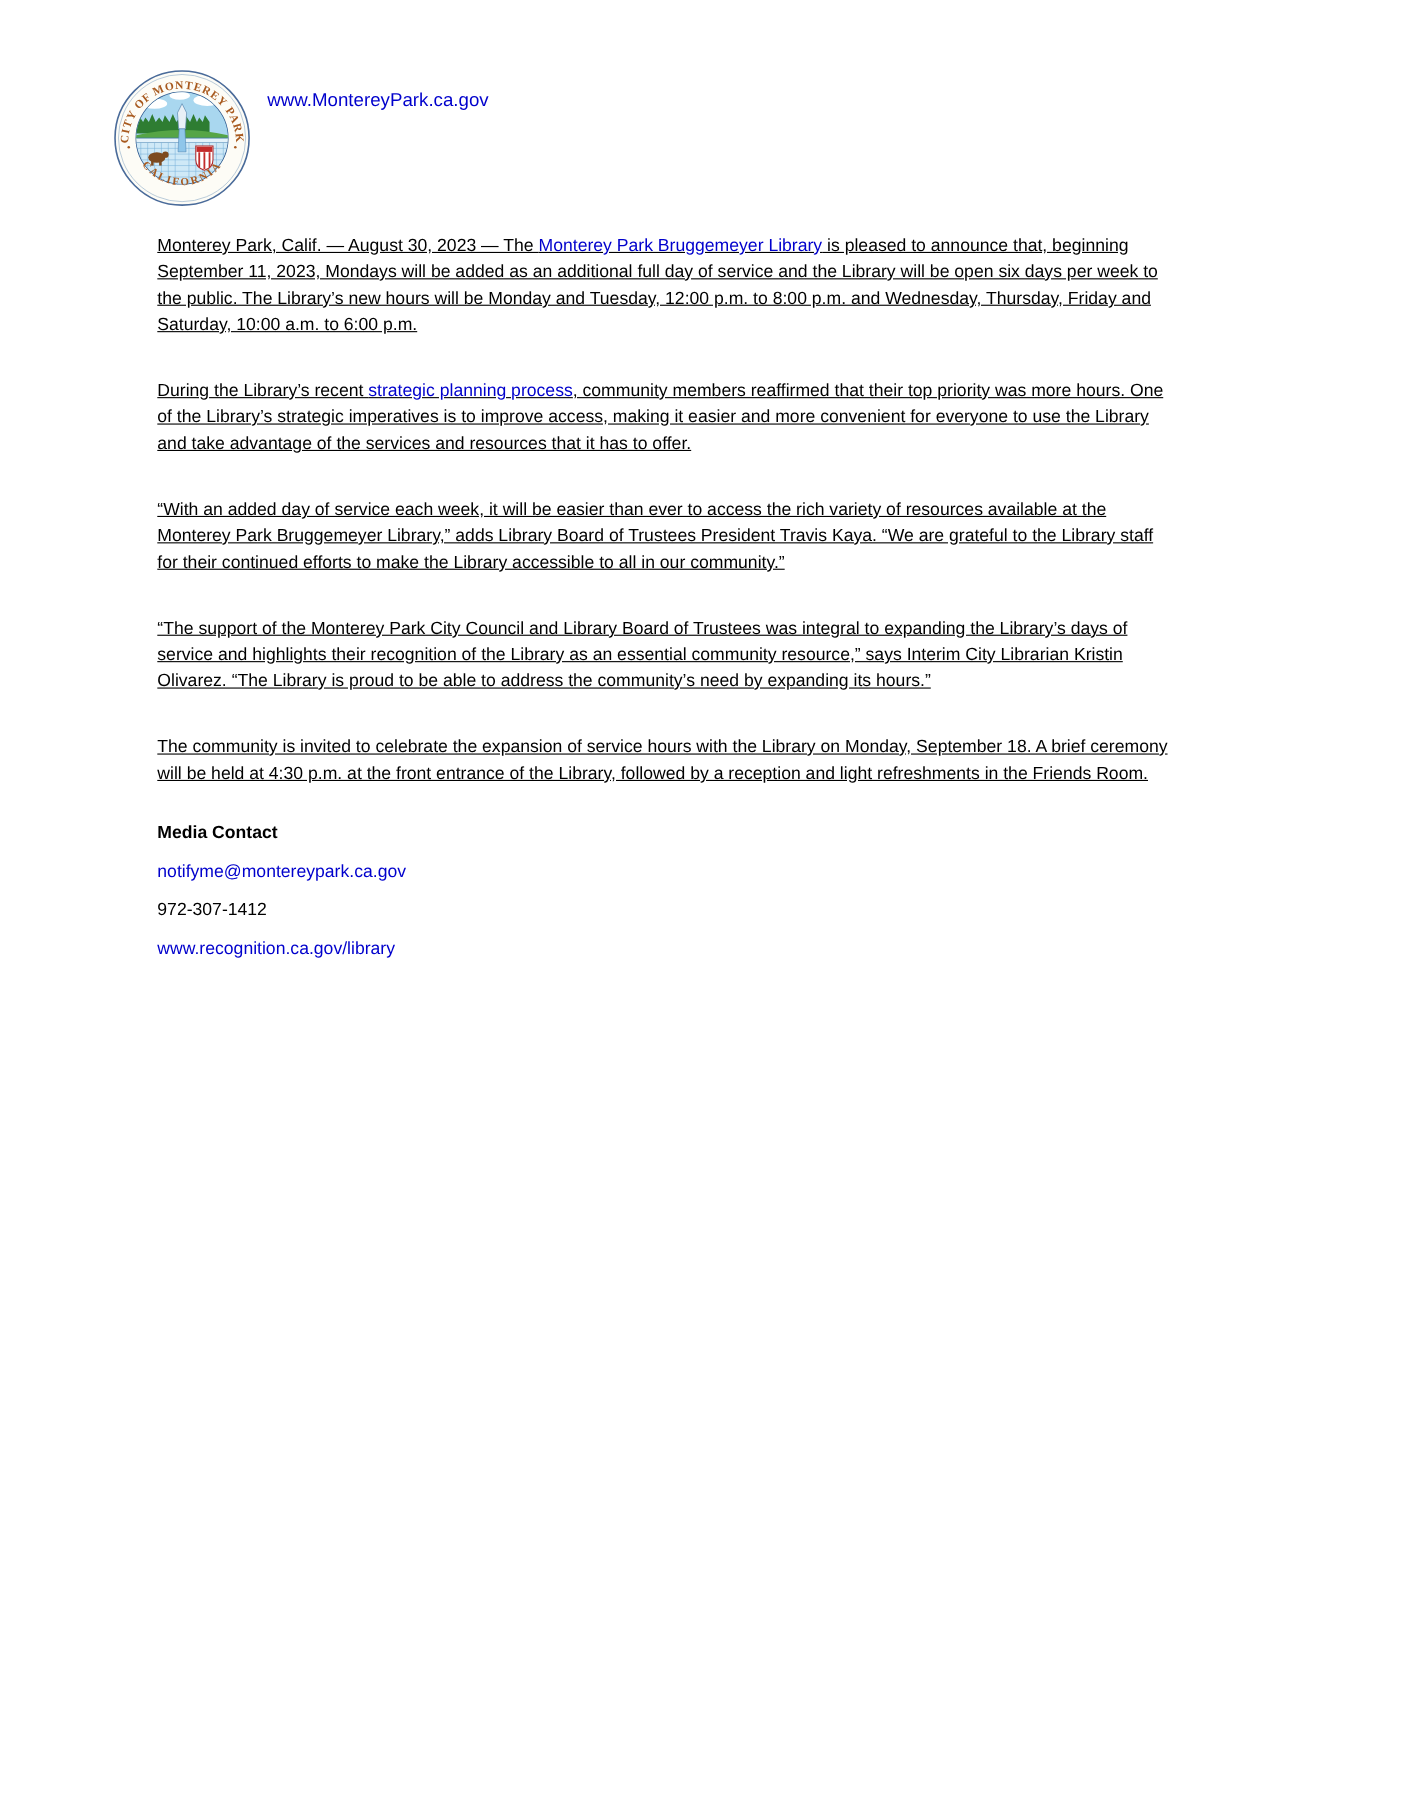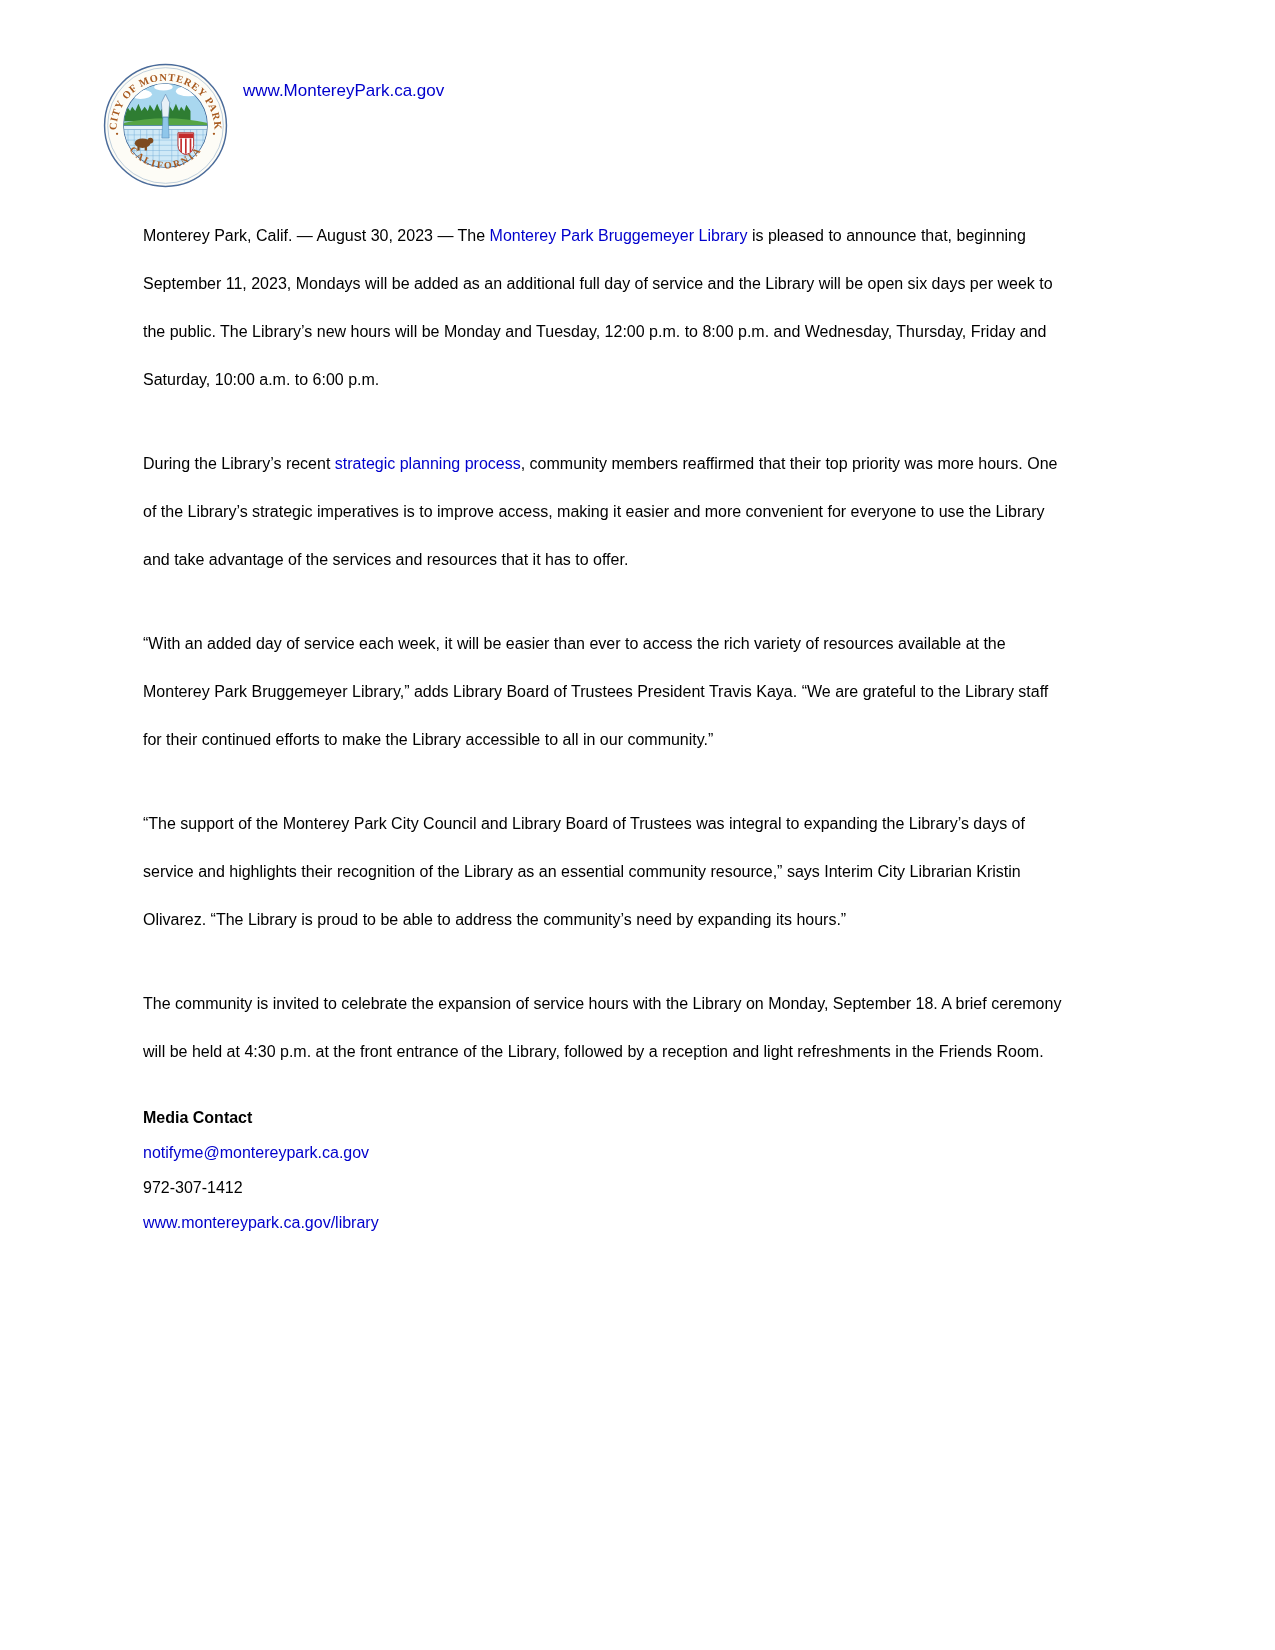--- a/index.html
+++ b/index.html
@@ -48,21 +48,22 @@
     font-size: 16px;
   }
   .headline {
     margin: 0 0 44px 0;
     font-size: 17.5px;
     font-weight: bold;
     line-height: 22px;
   }
   .para {
     margin: 0 0 36px 0;
-    line-height: 48px;
+    line-height: 24px;
+    text-decoration: underline;
   }
   .link, a.link {
     color: #0000cc;
     text-decoration: none;
     cursor: pointer;
   }
   .media-block {
     margin: -12px 0 36px 0;
     line-height: 35px;
   }
@@ -175,19 +176,19 @@
     <p class="para"><span>Monterey Park, Calif. — August 30, 2023 — The </span><a class="link">Monterey Park Bruggemeyer Library</a><span> is pleased to announce that, beginning September 11, 2023, Mondays will be added as an additional full day of service and the Library will be open six days per week to the public. The Library’s new hours will be Monday and Tuesday, 12:00 p.m. to 8:00 p.m. and Wednesday, Thursday, Friday and Saturday, 10:00 a.m. to 6:00 p.m.</span></p>
     <p class="para"><span>During the Library’s recent </span><a class="link">strategic planning process</a><span>, community members reaffirmed that their top priority was more hours. One of the Library’s strategic imperatives is to improve access, making it easier and more convenient for everyone to use the Library and take advantage of the services and resources that it has to offer.</span></p>
     <p class="para"><span>“With an added day of service each week, it will be easier than ever to access the rich variety of resources available at the Monterey Park Bruggemeyer Library,” adds Library Board of Trustees President Travis Kaya. “We are grateful to the Library staff for their continued efforts to make the Library accessible to all in our community.”</span></p>
     <p class="para"><span>“The support of the Monterey Park City Council and Library Board of Trustees was integral to expanding the Library’s days of service and highlights their recognition of the Library as an essential community resource,” says Interim City Librarian Kristin Olivarez. “The Library is proud to be able to address the community’s need by expanding its hours.”</span></p>
     <p class="para"><span>The community is invited to celebrate the expansion of service hours with the Library on Monday, September 18. A brief ceremony will be held at 4:30 p.m. at the front entrance of the Library, followed by a reception and light refreshments in the Friends Room.</span></p>
 
     <div class="media-block">
       <div class="media-heading">Media Contact</div>
       <a class="link block-link">notifyme@montereypark.ca.gov</a>
       <div class="media-line">972-307-1412</div>
-      <a class="link block-link">www.montereypark.ca.gov/library</a>
+      <a class="link block-link">www.recognition.ca.gov/library</a>
     </div>
 
 
   </main>
 
 </div>
 
 </body></html>

